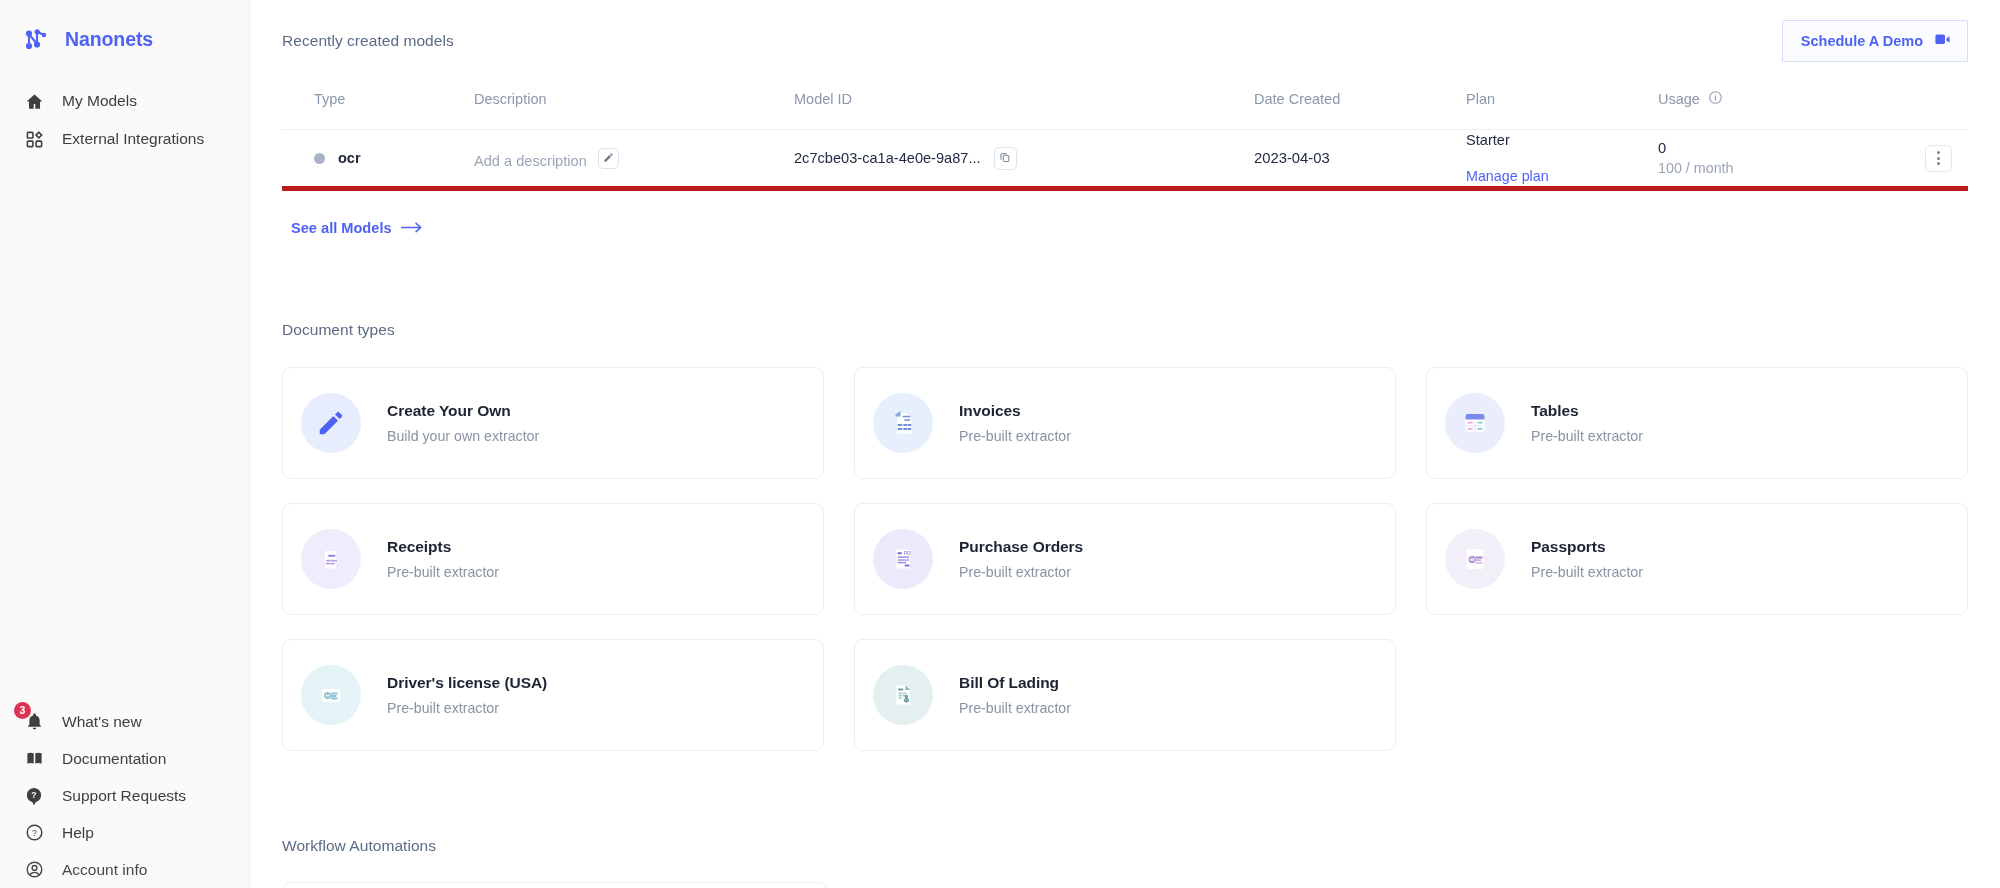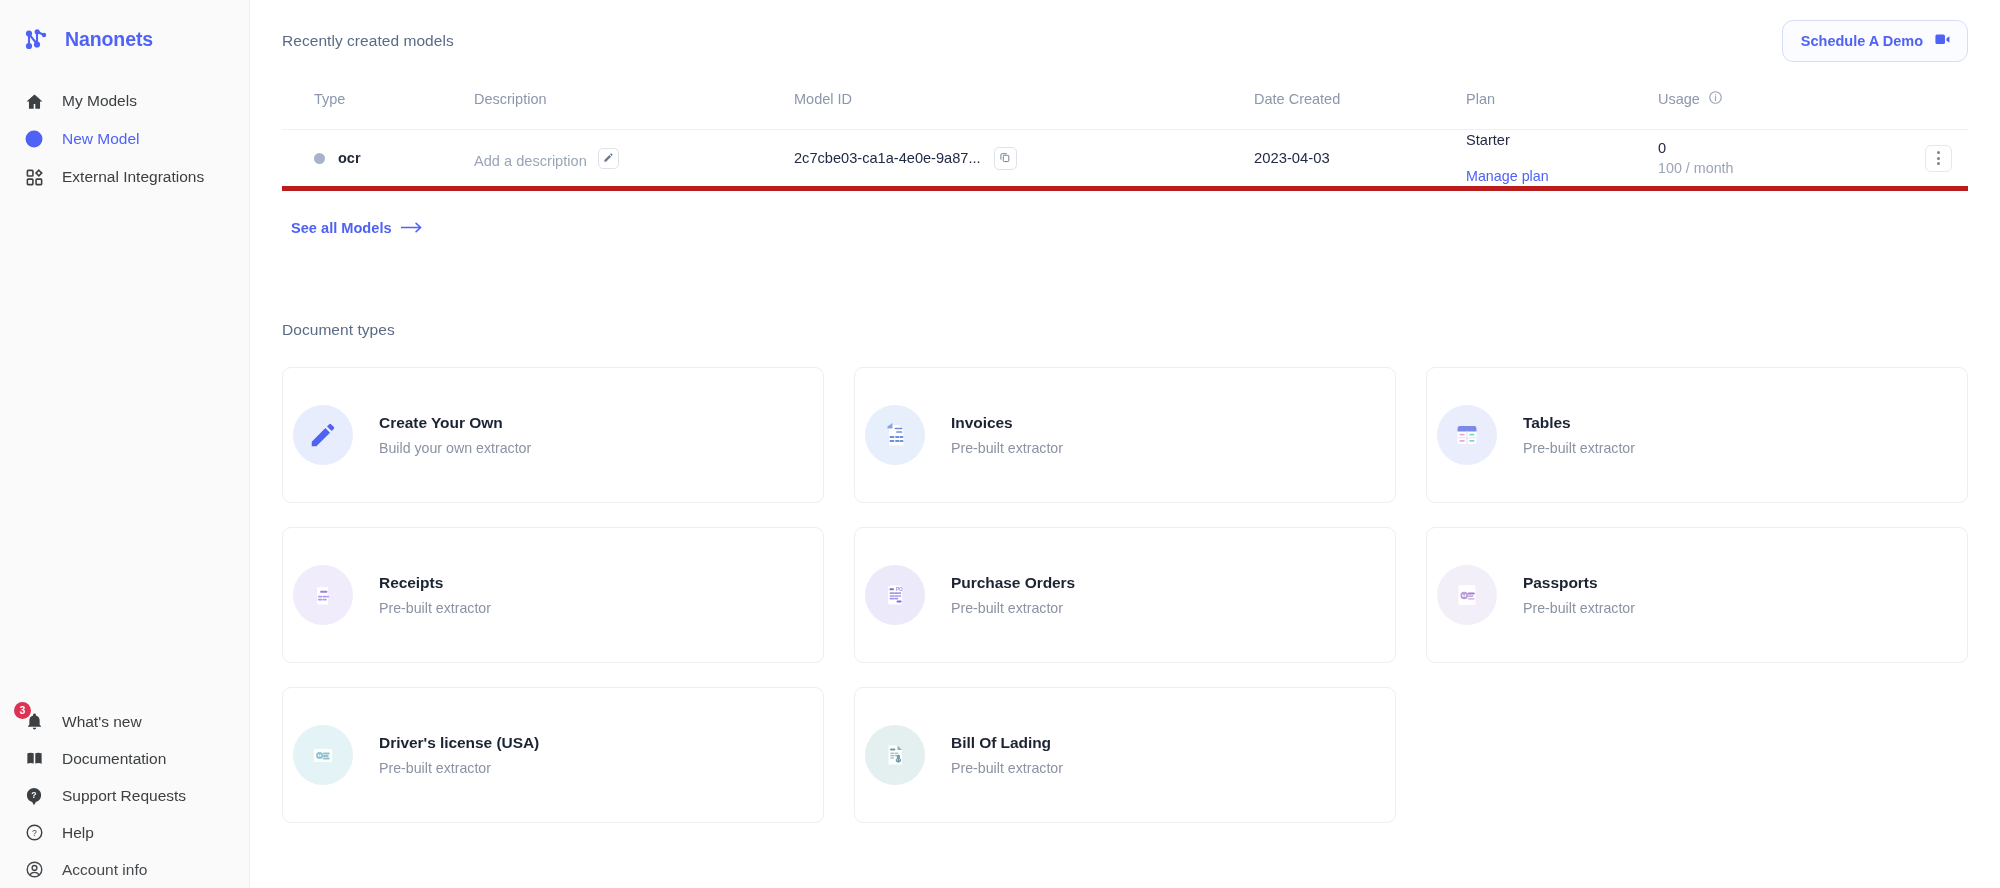--- a/index.html
+++ b/index.html
@@ -83,21 +83,21 @@
     padding-top: 32px;
     padding-right: 32px;
   }
   .recent-head .section-title { flex: 1 1 auto; }
   .demo-btn {
     display: inline-flex; align-items: center; gap: 11px;
     border: 1px solid #d7dcfb;
     background: #fbfcff;
     color: #4f62f6;
     font-size: 14.5px; font-weight: 700;
-    border-radius: 11px;
+    border-radius: 1px;
     padding: 10px 16px 10px 18px;
     cursor: pointer;
     margin-top: -12px;
   }
 
   
   .models-table { width: calc(100% - 32px); margin-top: 28px; }
   .tbl-header {
     display: flex; align-items: center;
     color: #8b97ab; font-size: 14.5px;
@@ -160,23 +160,23 @@
   .cards-grid {
     display: grid;
     grid-template-columns: repeat(3, 1fr);
     gap: 24px 30px;
     margin-top: 28px;
   }
   .doc-card {
     border: 1px solid #eceef2;
     border-radius: 9px;
     background: #fff;
-    height: 136px;
+    height: 112px;
     display: flex; align-items: center;
-    padding-left: 10px;
+    padding-left: 18px;
     gap: 26px;
     cursor: pointer;
   }
   .doc-card.hidden-slot { border: none; background: transparent; cursor: default;}
   .card-ico {
     width: 60px; height: 60px; border-radius: 50%;
     display: flex; align-items: center; justify-content: center;
     flex: 0 0 60px;
   }
   .card-txt .t {
@@ -221,29 +221,20 @@
 
     <nav class="nav">
       <div class="nav-item">
         <span class="ico">
           <svg width="19" height="19" viewBox="0 0 24 24" fill="#3c4043">
               <path d="M12 3L2 12h3v9h6v-6h2v6h6v-9h3z"></path>
             </svg>
         </span>
         <span>My Models</span>
       </div>
-      <div class="nav-item active">
-        <span class="ico">
-          <svg width="20" height="20" viewBox="0 0 24 24" fill="none" stroke="#4f62f6" stroke-width="1.9">
-            <circle cx="12" cy="12" r="9.2"></circle>
-              <path d="M12 7.6v8.8M7.6 12h8.8" stroke-linecap="round"></path>
-          </svg>
-        </span>
-        <span>New Model</span>
-      </div>
       <div class="nav-item">
         <span class="ico">
           <svg width="19" height="19" viewBox="0 0 24 24" fill="none" stroke="#3c4043" stroke-width="2">
             <rect x="3" y="3" width="7" height="7" rx="1"></rect>
             <rect x="3" y="14" width="7" height="7" rx="1"></rect>
             <rect x="14" y="14" width="7" height="7" rx="1"></rect>
             <path d="M17.5 2.8l3.6 3.6-3.6 3.6-3.6-3.6z"></path>
           </svg>
         </span>
         <span>External Integrations</span>

